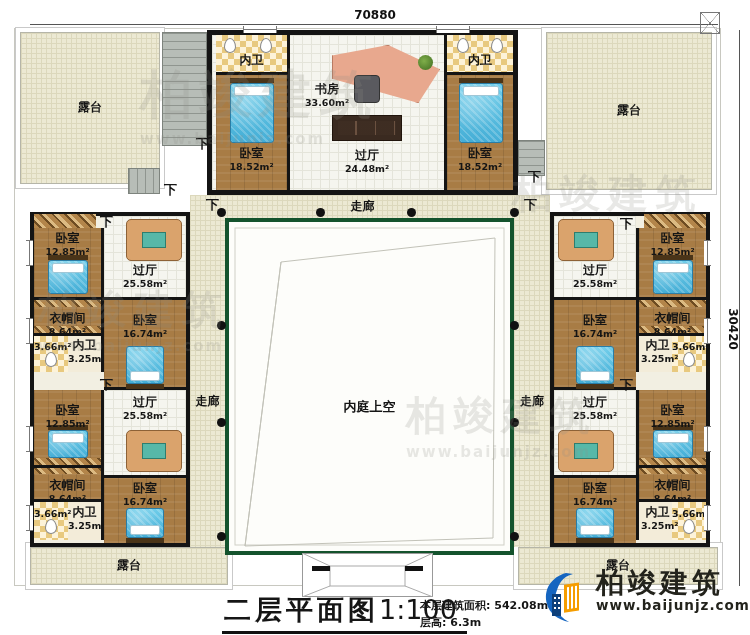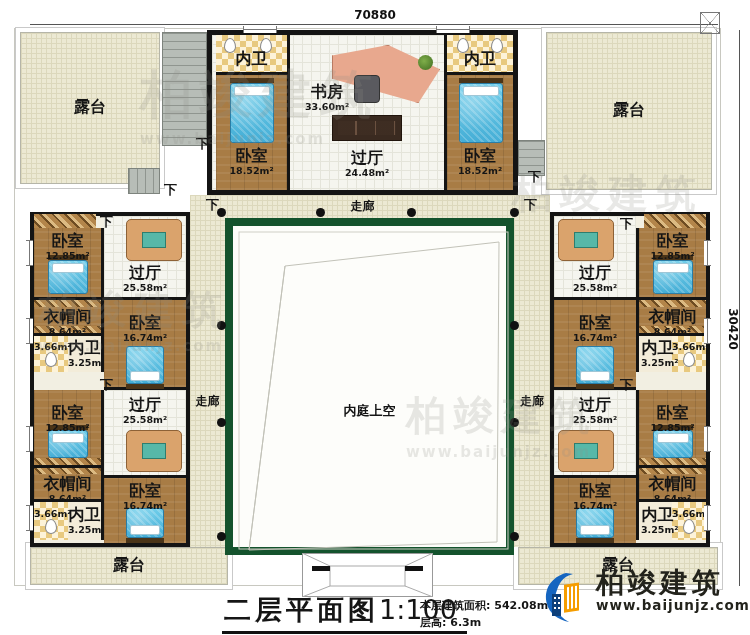--- a/index.html
+++ b/index.html
@@ -5,41 +5,41 @@
   html,body{margin:0;padding:0;background:#fff;}
   #plan{position:relative;width:750px;height:635px;background:#fff;overflow:hidden;
         font-family:"DejaVu Sans",sans-serif;color:#151515;}
   #plan *{box-sizing:border-box;}
   .abs{position:absolute;}
 
   
   .terr{background-color:#ece9d3;
         background-image:linear-gradient(#dcd8bc 1px,transparent 1px),
                          linear-gradient(90deg,#dcd8bc 1px,transparent 1px);
-        background-size:5px 5px;font-family:Liberation Mono, monospace;}
+        background-size:5px 5px;}
   .rail{box-shadow:0 0 0 4px #ffffff,0 0 0 5px #c9c9c9;border:1px solid #b5b5a8;}
   .tile{background-color:#f5f5ef;
         background-image:linear-gradient(#e4e4da 1px,transparent 1px),
                          linear-gradient(90deg,#e4e4da 1px,transparent 1px);
         background-size:9px 9px;}
   .wood{background-color:#a87c45;
         background-image:repeating-linear-gradient(90deg,rgba(0,0,0,.10) 0 1px,transparent 1px 14px),
                          repeating-linear-gradient(0deg,rgba(255,255,255,.07) 0 2px,transparent 2px 8px);}
   .checker{background-image:conic-gradient(#e8c97f 90deg,#fdf3d9 90deg 180deg,#e8c97f 180deg 270deg,#fdf3d9 270deg);
            background-size:12px 12px;}
   .hatch{background:repeating-linear-gradient(45deg,#b3854a 0 4px,#6e4c22 4px 6px,#dcba82 6px 9px);}
   .stair{background-color:#b7bdb7;border:1px solid #7d837d;}
   .tread-h{background-image:repeating-linear-gradient(180deg,#8f958f 0 1px,transparent 1px 8px);}
   .tread-v{background-image:repeating-linear-gradient(90deg,#8f958f 0 1px,transparent 1px 8px);}
   .wallbox{border:4px solid #141414;}
-  .courty{background:#fdfdfa;border:8px solid #14532d;}
+  .courty{background:#fdfdfa;border:4px solid #14532d;}
 
   
   .rl{position:absolute;left:0;right:0;text-align:center;z-index:8;pointer-events:none;}
-  .rn{font-size:16px;font-weight:bold;line-height:1.15;}
+  .rn{font-size:12px;font-weight:bold;line-height:1.15;}
   .ra{font-size:9.5px;font-weight:bold;}
   .big .rn{font-size:13px;}
   .down{position:absolute;font-size:13px;font-weight:bold;z-index:9;}
   .corr-label{font-size:12px;font-weight:bold;z-index:8;}
 
   
   .bed{position:absolute;border:1px solid #2a7da6;border-radius:3px;z-index:4;
        background:radial-gradient(circle at 30% 30%,rgba(255,255,255,.30),transparent 60%),
                   repeating-linear-gradient(45deg,rgba(255,255,255,.20) 0 2px,transparent 2px 5px),
                   linear-gradient(#6fcdea,#45aed6);}

